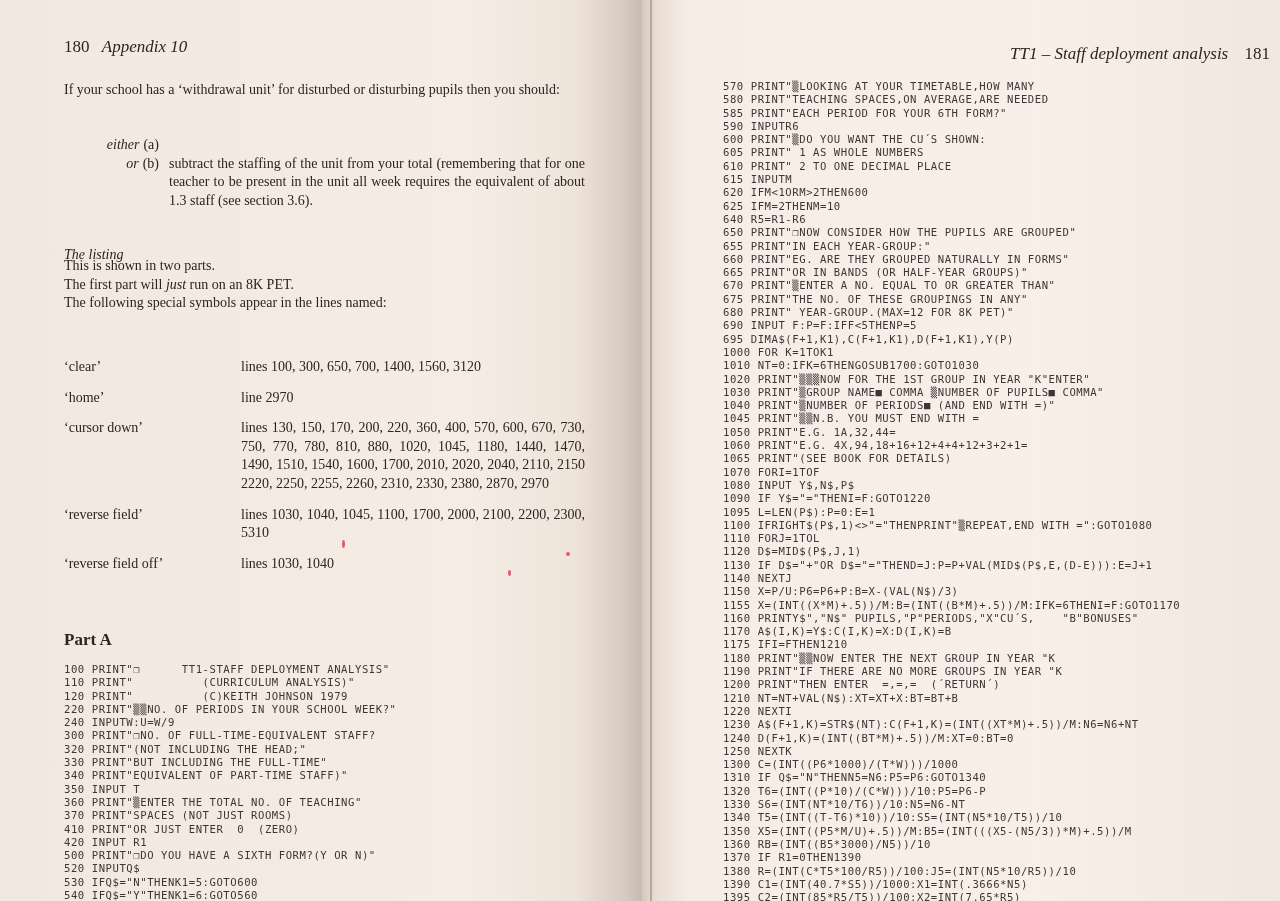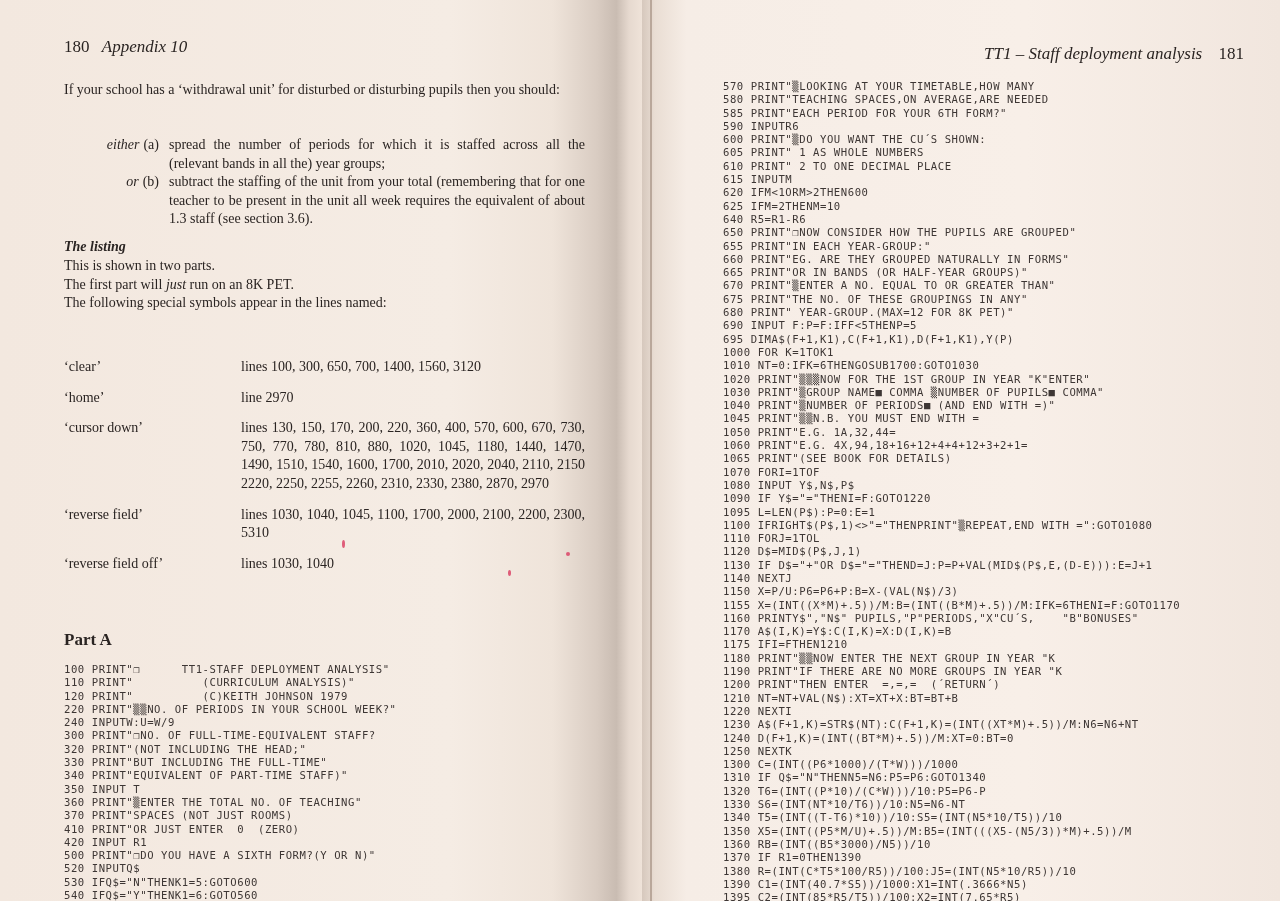--- a/index.html
+++ b/index.html
@@ -3,21 +3,21 @@
 <meta charset="utf-8">
 <style>
   html, body { margin: 0; padding: 0; }
   body {
     width: 1280px; height: 901px; overflow: hidden; position: relative;
     background: #efe4db;
     font-family: "Liberation Serif", serif;
     color: #2a2422;
   }
   .page {
-    position: absolute; top: 0; height: 901px;
+    position: absolute; top: 0; height: 901px; padding-left: 26px;
   }
   .page-left {
     left: 0; width: 642px;
     background: linear-gradient(90deg, #f3e8df 0%, #f5ece4 70%, #efe4da 86%, #d9ccc2 93%, #c9bcb2 96%, #e6d9cf 98%, #efe3d9 100%);
   }
   .page-right {
     left: 642px; width: 638px;
     background: linear-gradient(90deg, #d6c8bd 0%, #e9ddd3 2%, #f6ede6 7%, #f8efe8 60%, #f1e6de 100%);
   }
   .gutter {
@@ -36,21 +36,21 @@
 
   .prose {
     position: absolute; left: 64px; width: 521px; font-size: 14px; line-height: 18.6px;
   }
   .intro { top: 81px; text-indent: -14px; padding-left: 14px; width: 507px; left: 64px; }
   .options { top: 136px; }
   .opt-row { display: flex; margin-bottom: 0; }
   .opt-label { width: 95px; text-align: right; padding-right: 10px; flex: none; }
   .opt-label i { margin-right: 4px; }
   .opt-text { flex: 1; text-align: justify; }
-  .listing-head { top: 238px; font-weight: bold; font-style: italic; }
+  .listing-head { top: 246px; font-weight: normal; font-style: italic; }
   .listing-body { top: 257px; }
   .listing-body p { margin: 0; text-align: justify; }
   .symbols { top: 358px; }
   .sym-row { display: flex; margin-bottom: 12px; gap: 28px; }
   .sym-name { width: 149px; flex: none; }
   .sym-lines { flex: 1; text-align: justify; }
   .part-a {
     position: absolute; left: 64px; top: 630px; font-size: 17px; font-weight: bold;
   }
   .code {
@@ -72,21 +72,20 @@
   <div class="header-left">
     <span class="num">180</span>
     <span class="title">Appendix 10</span>
   </div>
 
   <div class="prose intro">If your school has a ‘withdrawal unit’ for disturbed or disturbing pupils then you should:</div>
 
   <div class="prose options">
     <div class="opt-row">
       <div class="opt-label"><i>either</i><span>(a)</span></div>
-      <div class="opt-text">spread the number of periods for which it is staffed across all the (relevant bands in all the) year groups;</div>
     </div>
     <div class="opt-row">
       <div class="opt-label"><i>or</i><span>(b)</span></div>
       <div class="opt-text">subtract the staffing of the unit from your total (remembering that for one teacher to be present in the unit all week requires the equivalent of about 1.3 staff (see section 3.6).</div>
     </div>
   </div>
 
   <div class="prose listing-head">The listing</div>
 
   <div class="prose listing-body">

